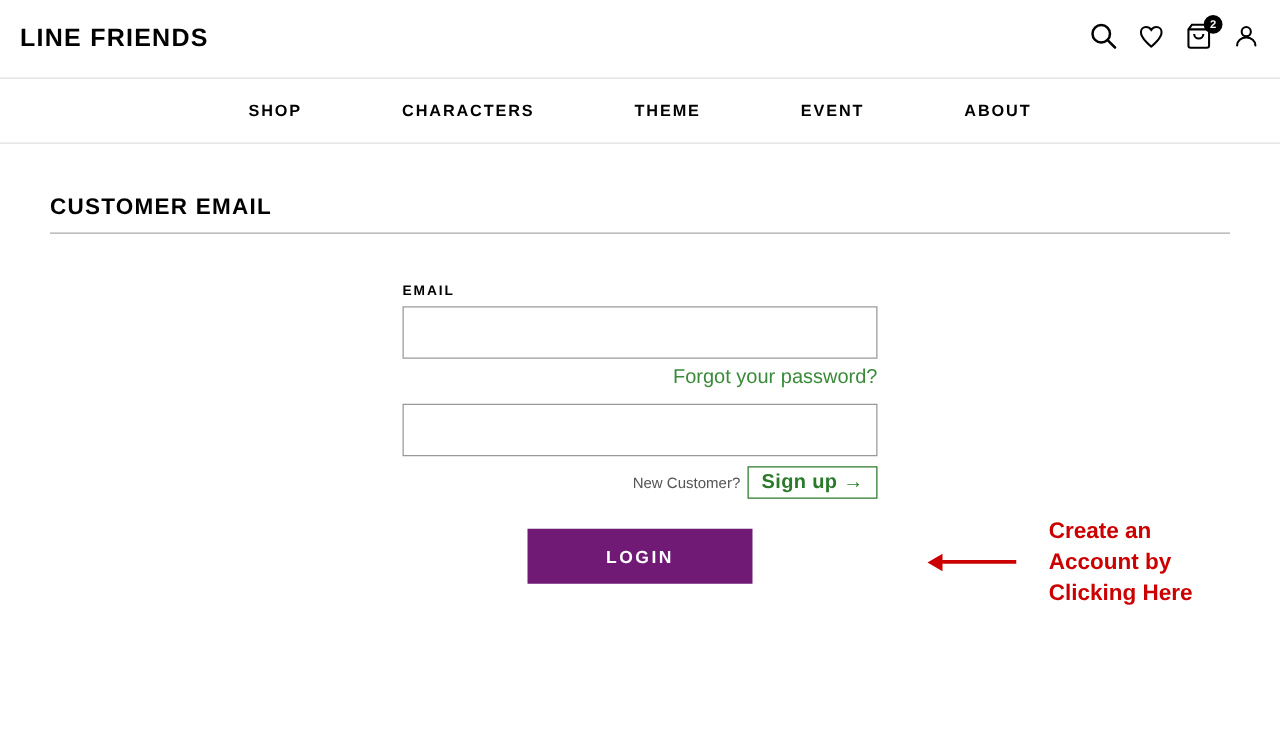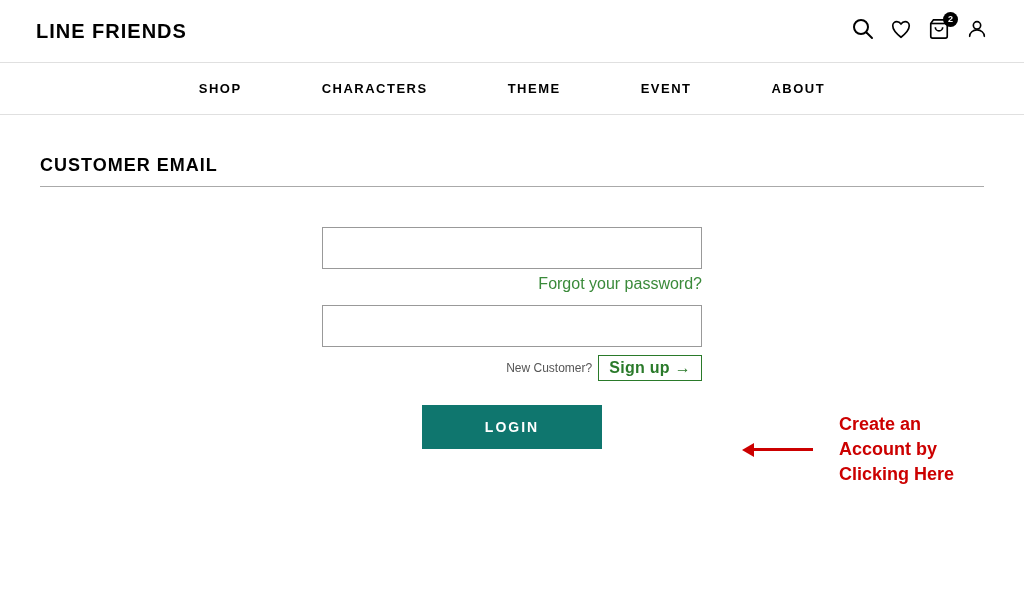--- a/index.html
+++ b/index.html
@@ -15,21 +15,21 @@
       width: 1024px;
       min-height: 599px;
       overflow-x: hidden;
     }
 
     
     .header {
       display: flex;
       align-items: center;
       justify-content: space-between;
-      padding: 18px 36px;
+      padding: 18px 16px;
       border-bottom: 1px solid #e0e0e0;
     }
 
     .logo {
       font-size: 20px;
       font-weight: 900;
       letter-spacing: 1px;
       color: #000;
     }
 
@@ -169,21 +169,21 @@
       letter-spacing: 0.3px;
     }
 
     .login-btn-wrapper {
       display: flex;
       justify-content: center;
       margin-top: 24px;
     }
 
     .login-btn {
-      background: #0f766e;
+      background: #701a75;
       color: #fff;
       border: none;
       padding: 14px 0;
       width: 180px;
       font-size: 14px;
       font-weight: 900;
       letter-spacing: 2px;
       cursor: pointer;
       text-transform: uppercase;
     }
@@ -271,20 +271,21 @@
 </nav>
 
 <div class="main-content">
   <h1 class="page-title">CUSTOMER EMAIL</h1>
   <hr class="title-divider">
 
   <div class="login-form-wrapper">
     <div class="login-form">
 
       <div class="form-group">
+        <label class="form-label">EMAIL</label>
         <input class="form-input" type="email" style="">
         <a class="forgot-password">Forgot your password?</a>
       </div>
 
       <div class="form-group">
         <input class="form-input" type="password" style="">
         <div class="new-customer-row">
           <span>New Customer?</span>
           <button class="sign-up-btn">Sign up →</button>
         </div>

